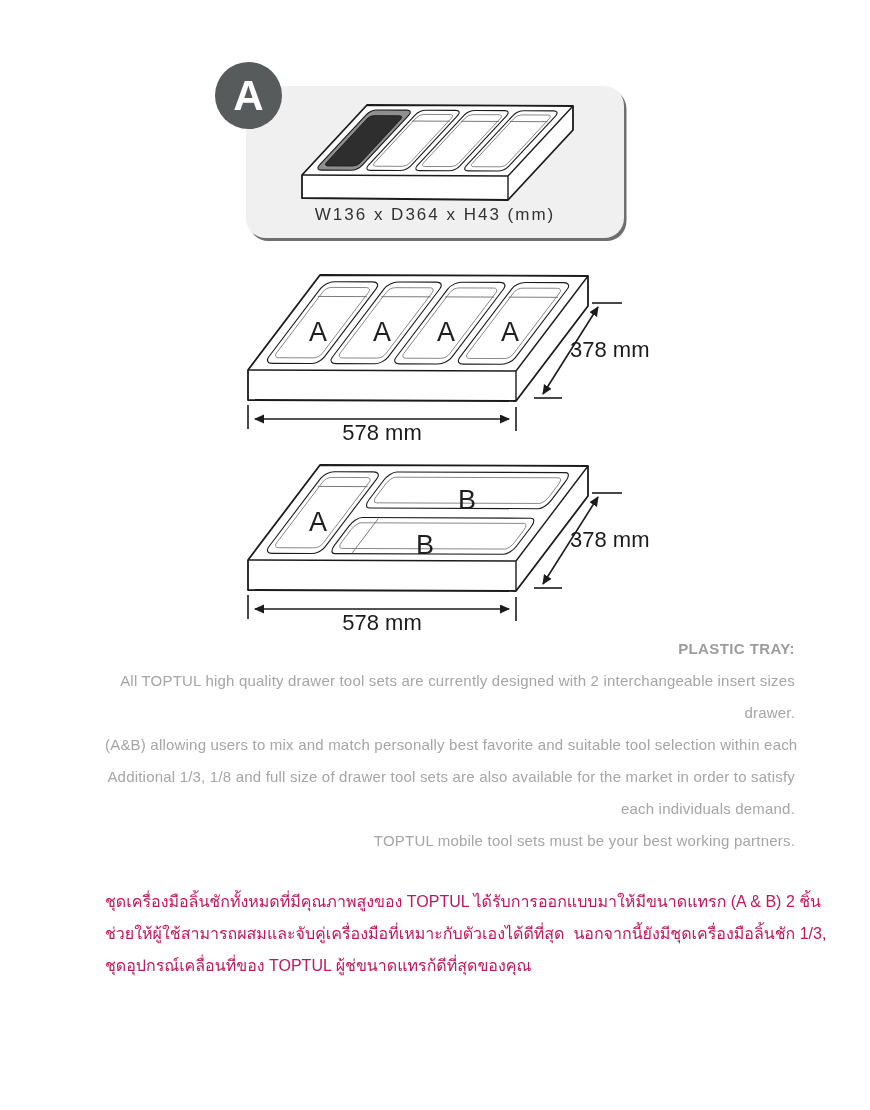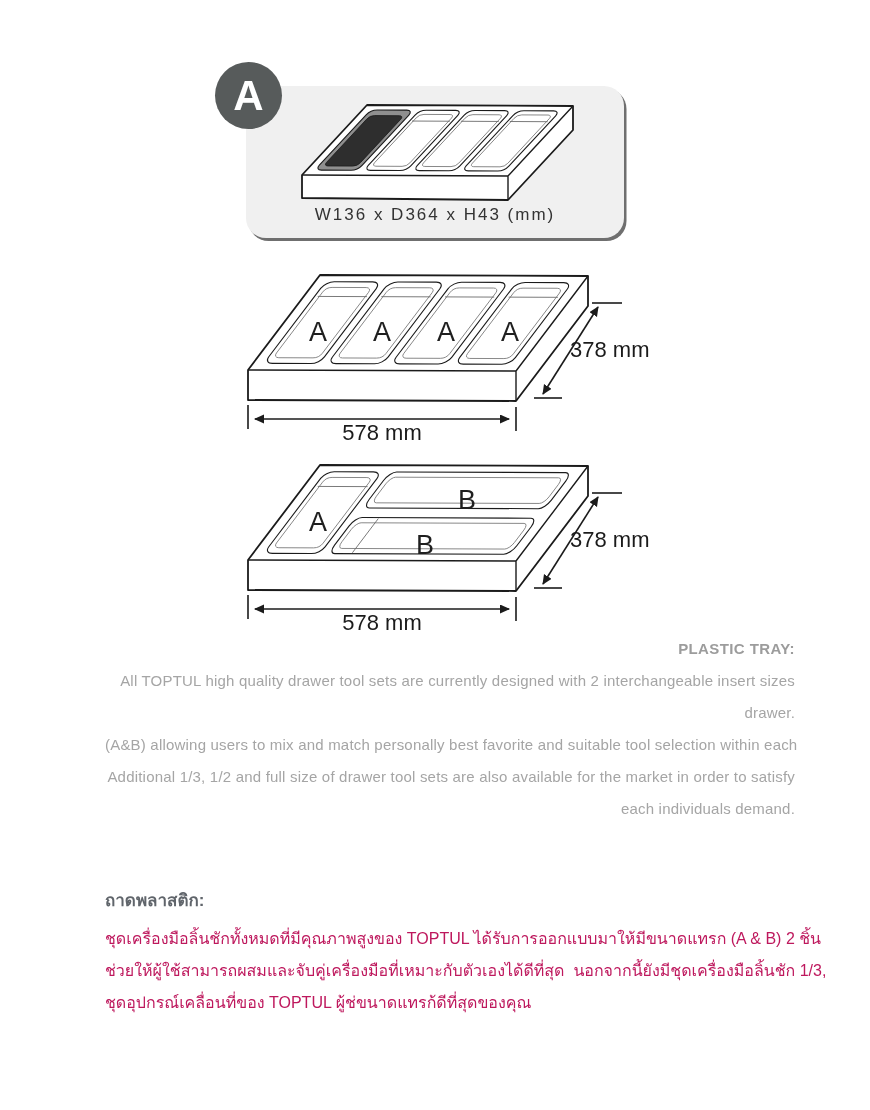--- a/index.html
+++ b/index.html
@@ -143,24 +143,24 @@
       <line class="dim-line" x1="318" y1="136" x2="373" y2="49" marker-start="url(#mkB)" marker-end="url(#mkB)"></line>
       <text class="dim-label" x="345" y="99">378 mm</text>
     </g>
   </svg>
 
   <div class="en-block">
     <div class="en-heading">PLASTIC TRAY:</div>
     <div class="en-line">All TOPTUL high quality drawer tool sets are currently designed with 2 interchangeable insert sizes</div>
     <div class="en-line">drawer.</div>
     <div class="en-line">(A&amp;B) allowing users to mix and match personally best favorite and suitable tool selection within each</div>
-    <div class="en-line">Additional 1/3, 1/2 and full size of drawer tool sets are also available for the market in order to satisfy</div>
+    <div class="en-line">Additional 1/3, 1/8 and full size of drawer tool sets are also available for the market in order to satisfy</div>
     <div class="en-line">each individuals demand.</div>
+    <div class="en-line">TOPTUL mobile tool sets must be your best working partners.</div>
   </div>
 
   <div class="th-block">
-    <div class="th-heading">ถาดพลาสติก:</div>
     <div class="th-line">ชุดเครื่องมือลิ้นชักทั้งหมดที่มีคุณภาพสูงของ TOPTUL ได้รับการออกแบบมาให้มีขนาดแทรก (A &amp; B) 2 ชิ้น</div>
     <div class="th-line">ช่วยให้ผู้ใช้สามารถผสมและจับคู่เครื่องมือที่เหมาะกับตัวเองได้ดีที่สุด  นอกจากนี้ยังมีชุดเครื่องมือลิ้นชัก 1/3,</div>
     <div class="th-line">ชุดอุปกรณ์เคลื่อนที่ของ TOPTUL ผู้ช่ขนาดแทรก้ดีที่สุดของคุณ</div>
   </div>
 
 </div>
 
 </body></html>

